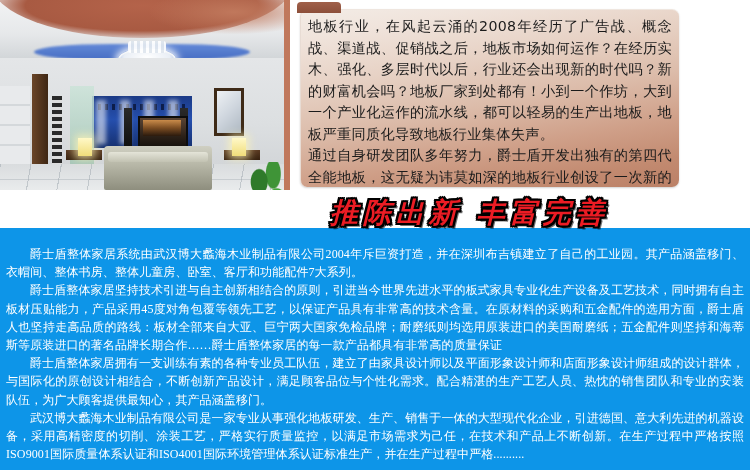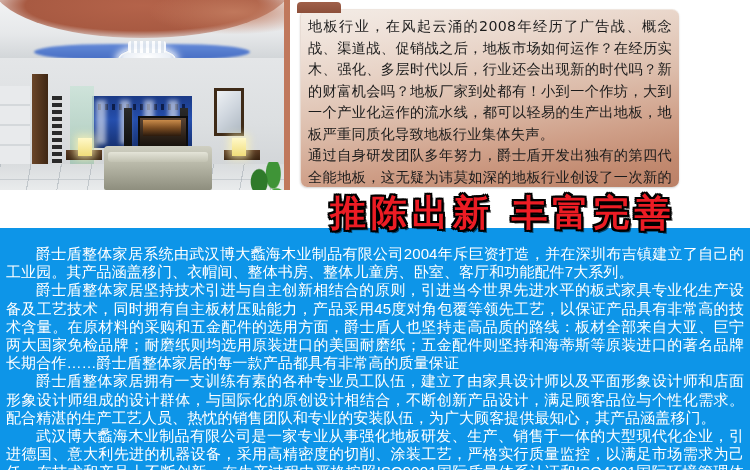--- a/index.html
+++ b/index.html
@@ -230,22 +230,23 @@
     height: 10px;
     background: #0d95e8;
   }
   #banner-title {
     position: absolute;
     left: 330px; top: 0px;
     width: 420px;
     height: 48px;
     line-height: 46px;
     font-family: "DejaVu Sans", "Liberation Sans", sans-serif;
-    font-size: 36px;
+    font-size: 28px;
     font-weight: bold;
+    font-style: italic;
     color: #ec1c24;
     letter-spacing: 5px;
     white-space: nowrap;
     -webkit-text-stroke: 2px #000000;
     paint-order: stroke fill;
     text-shadow:
       -2px 0 0 #000, 2px 0 0 #000, 0 -2px 0 #000, 0 2px 0 #000,
       -2px -2px 0 #000, 2px -2px 0 #000, -2px 2px 0 #000, 2px 2px 0 #000,
       3px 3px 0 rgba(0,0,0,.55);
   }
@@ -254,22 +255,22 @@
   #body-blue {
     position: absolute;
     left: 0; top: 238px;
     width: 750px;
     height: 232px;
     background: #0d95e8;
     box-sizing: border-box;
     padding: 7px 6px 4px 6px;
   }
   .body-para {
-    font-family: Liberation Sans, sans-serif;
-    font-size: 15px;
+    font-family: Liberation Serif, serif;
+    font-size: 12px;
     line-height: 18.2px;
     color: #ffffff;
     text-align: justify;
     text-indent: 2em;
     margin: 0;
     letter-spacing: 0.1px;
     white-space: pre-wrap;
   }
 </style>
 </head>

